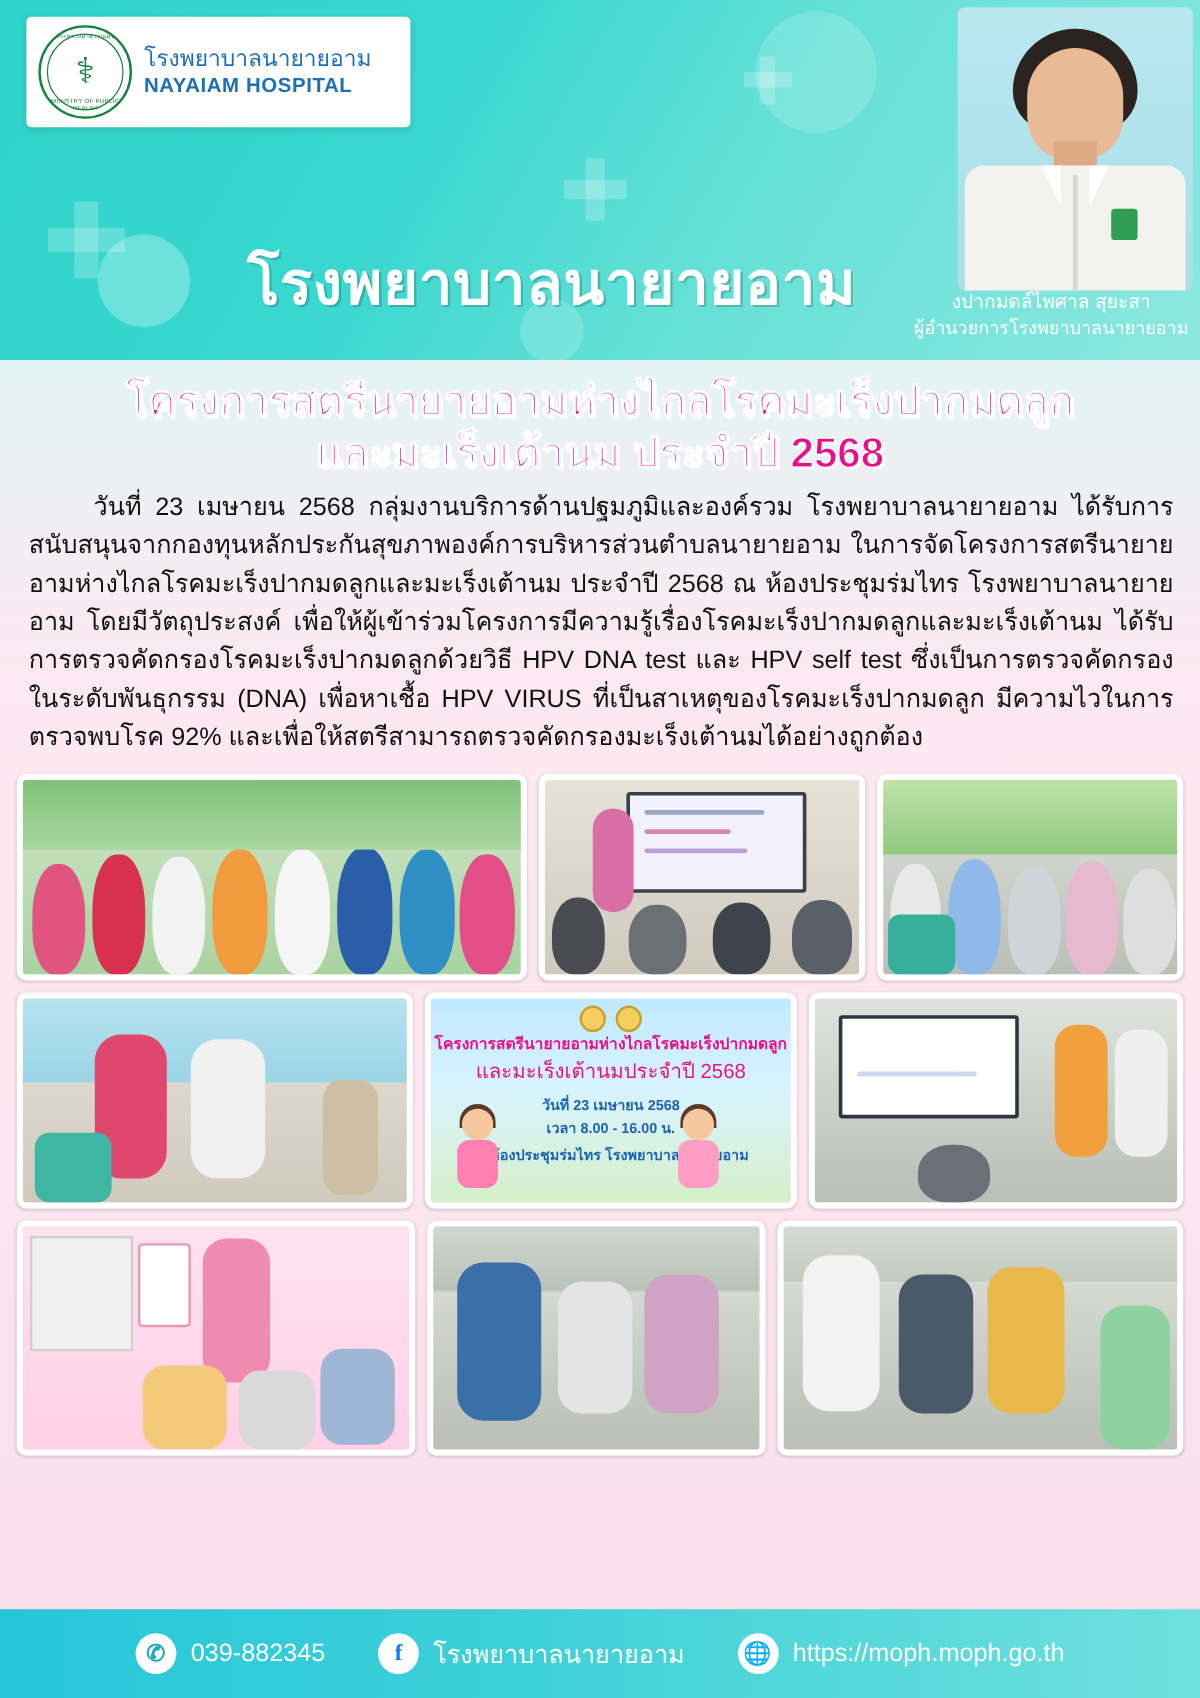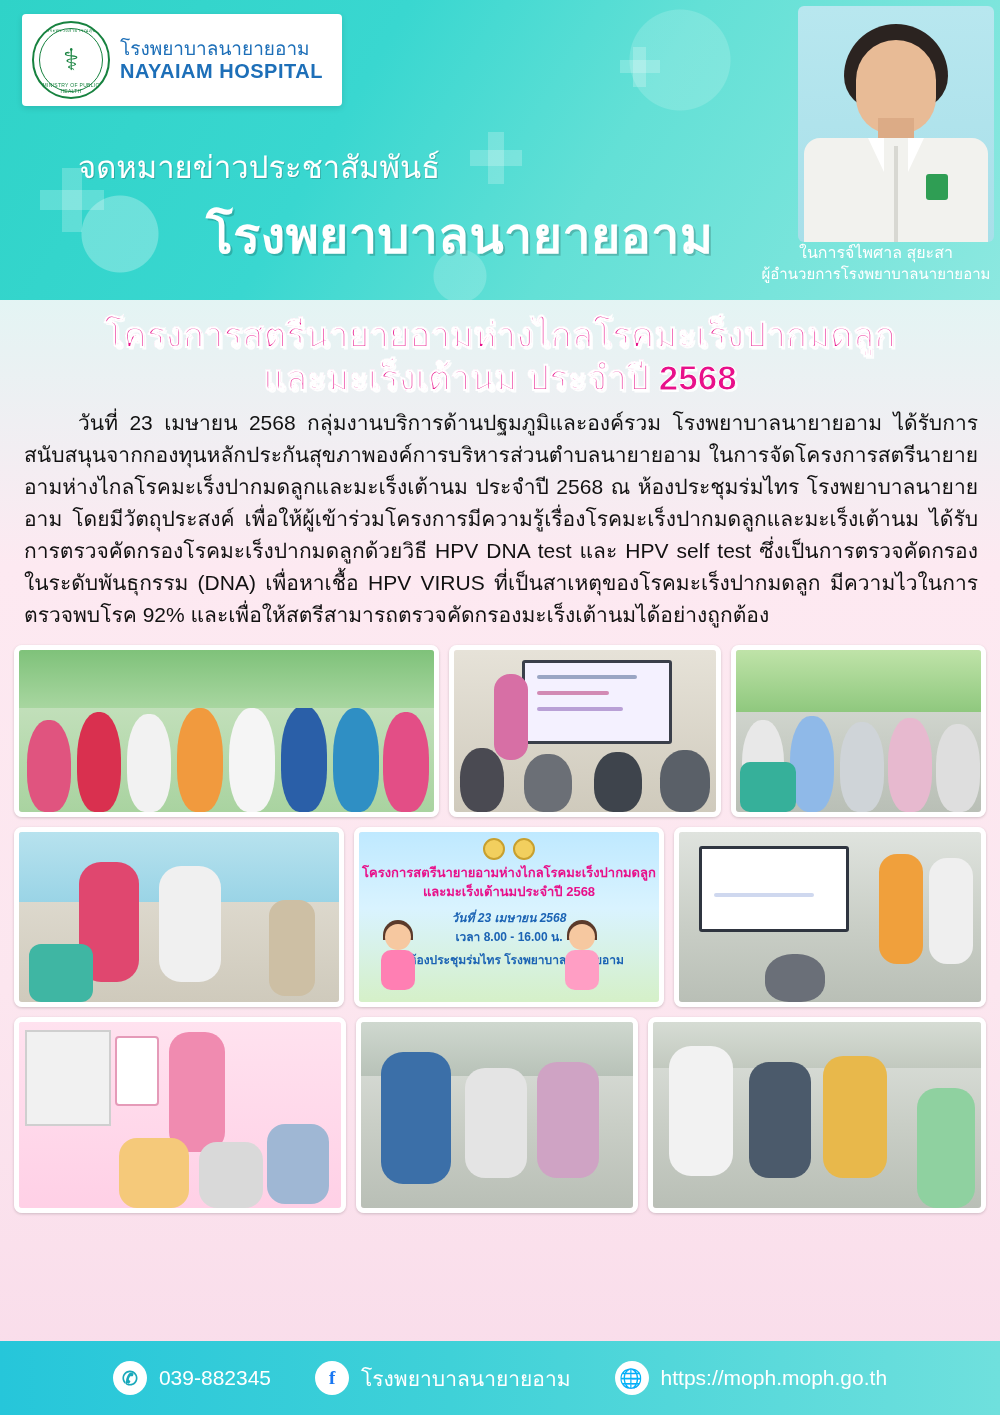--- a/index.html
+++ b/index.html
@@ -64,21 +64,21 @@
     position:absolute; left:0; right:0; text-align:center;
     font-size: 5px; color:#17823f; letter-spacing:.3px;
   }
   .logo-emblem .top-txt{ top: 3px; }
   .logo-emblem .bot-txt{ bottom: 3px; }
   .logo-text { padding-left: 10px; }
   .logo-text .th {
     font-size: 19px; color: #1d6fb8; line-height: 1.25;
   }
   .logo-text .en {
-    font-size: 20px; color: #1d6fb8; letter-spacing: .5px; font-weight: bold;
+    font-size: 17px; color: #1d6fb8; letter-spacing: .5px; font-weight: bold;
   }
 
   .kicker {
     position:absolute; left: 78px; top: 142px;
     font-size: 31px; color: #ffffff;
     text-shadow: 1px 1px 0 rgba(0,0,0,.18);
   }
   .hosp-name {
     position:absolute; left: 206px; top: 196px;
     font-size: 50px; font-weight: bold; color:#ffffff;
@@ -190,22 +190,22 @@
   .scr .line{ position:absolute; left:8%; height:4px; background:#9aa6c4; border-radius:2px;}
 
   
   .banner {
     position:absolute; inset:0;
     background: linear-gradient(180deg,#bfe9ff 0%, #d9f3ff 45%, #d5f0c8 100%);
     display:flex; flex-direction:column; align-items:center; justify-content:center;
     text-align:center;
   }
   .banner .bt1 { color:#e8108a; font-weight:bold; font-size: 13px; line-height:1.35; }
-  .banner .bt2 { color:#e8108a; font-weight:bold; font-size: 13px; }
-  .banner .bt3 { color:#1b63b4; font-weight:bold; font-size: 12px; margin-top:6px;font-style:italic;}
+  .banner .bt2 { color:#e8108a; font-weight:normal; font-size: 17px; }
+  .banner .bt3 { color:#1b63b4; font-weight:bold; font-size: 12px; margin-top:6px;}
   .banner .bt4 { color:#1b63b4; font-weight:bold; font-size: 12px;}
   .banner .bt5 { color:#1b63b4; font-weight:bold; font-size: 12px; margin-top:4px;}
   .banner .seal { position:absolute; top:6px; width:100%; text-align:center; }
   .banner .seal span{
     display:inline-block; width:22px;height:22px;border-radius:50%;
     background:#f2cf5e; border:2px solid #c8a02f; margin:0 4px;
   }
   .banner .girl-l, .banner .girl-r{
     position:absolute; bottom:8px; width:46px;height:70px;
   }
@@ -253,36 +253,35 @@
         <div class="top-txt">กระทรวงสาธารณสุข</div>
         <div class="glyph">⚕</div>
         <div class="bot-txt">MINISTRY OF PUBLIC HEALTH</div>
       </div>
       <div class="logo-text">
         <div class="th">โรงพยาบาลนายายอาม</div>
         <div class="en">NAYAIAM HOSPITAL</div>
       </div>
     </div>
 
-    <div class="kicker">จดหมายข่าวประชาสัมพันธ์</div>
     <div class="hosp-name">โรงพยาบาลนายายอาม</div>
 
     <div class="portrait">
       <div class="hair"></div>
         <div class="face"></div>
         <div class="neck"></div>
       <div class="body"></div>
         <div class="collar-l"></div>
         <div class="collar-r"></div>
       <div class="placket"></div>
         <div class="badge"></div>
     </div>
 
     <div class="name-plate">
-      <div class="n1">ในการจ์ไพศาล  สุยะสา</div>
+      <div class="n1">งปากมดล์ไพศาล  สุยะสา</div>
       <div class="n2">ผู้อำนวยการโรงพยาบาลนายายอาม</div>
     </div>
   </div>
 
   <div class="title-wrap">
     <div class="title-1">โครงการสตรีนายายอามห่างไกลโรคมะเร็งปากมดลูก</div>
     <div class="title-2">และมะเร็งเต้านม ประจำปี 2568</div>
   </div>
 
   <div class="body-text">

